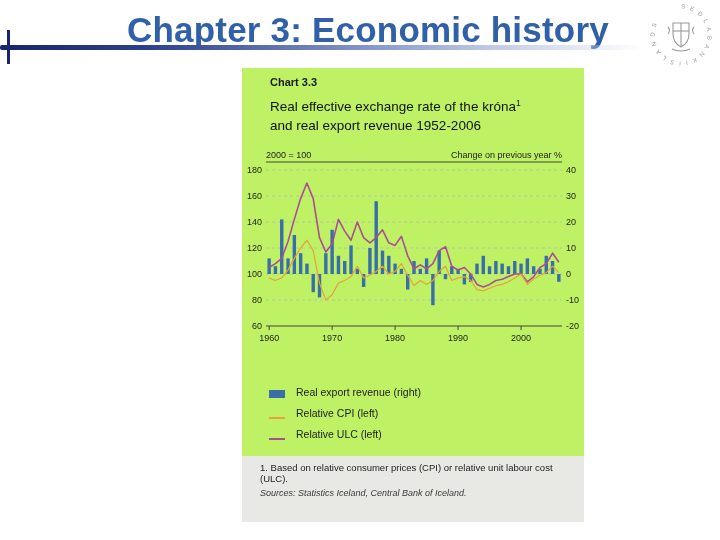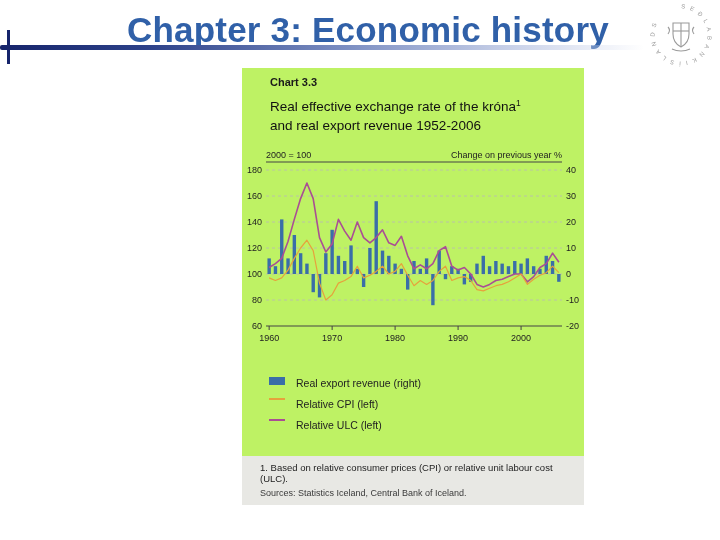--- a/index.html
+++ b/index.html
@@ -19,28 +19,28 @@
   .logo { position:absolute; right:6px; top:2px; width:66px; height:66px; }
 
   .chart-panel { position:absolute; left:194px; top:68px; width:342px; background:#bef264; padding-top:8px;margin-left:48px; }
   .chart-label { margin:0 0 0 28px; font-size:11px; font-weight:bold; color:#1a1a1a; }
   .chart-title { margin:10px 14px 0 28px; font-size:13.5px; font-weight:normal; color:#111; line-height:1.4; }
   .chart-title sup { font-size:8.5px; line-height:0; }
   .plot-svg { display:block; margin-top:12px; width:342px; height:205px; }
   .axis-caption { font-size:9px; fill:#222; }
 
   .legend { margin:24px 0 0 27px; }
-  .legend-item { display:flex; align-items:flex-start; height:21px; font-size:10.5px; color:#222; }
+  .legend-item { display:flex; align-items:flex-end; height:21px; font-size:10.5px; color:#222; }
   .swatch { width:16px; margin-right:11px; display:inline-block; }
   .swatch.bar  { height:8px; }
   .swatch.line { height:2px; }
 
-  .footnote-band { margin-top:16px; background:#e8e8e4; padding:6px 12px 7px 18px; }
+  .footnote-band { margin-top:16px; background:#e8e8e4; padding:6px 12px 24px 18px; }
   .footnote { font-size:9.5px; color:#222; margin:0; }
-  .sources  { font-size:9px; color:#3a3a3a; margin:4px 0 0 0; }
+  .sources  { font-size:9px; color:#3a3a3a; margin:4px 0 0 0;font-style:italic; }
 </style>
 </head>
 <body>
 
 <h1 class="slide-title">Chapter 3: Economic history</h1>
 <div class="rule-cap"></div>
 <div class="title-rule"></div>
 
 <svg class="logo" viewBox="0 0 66 66">
   <defs>

